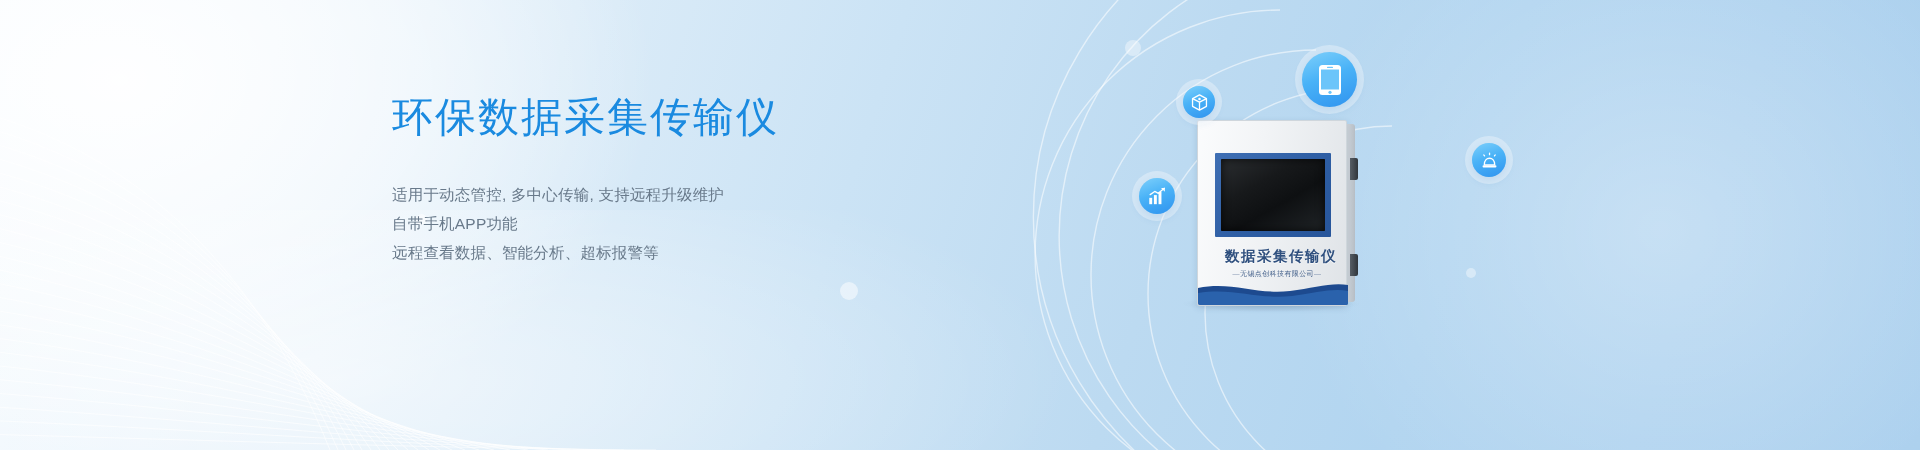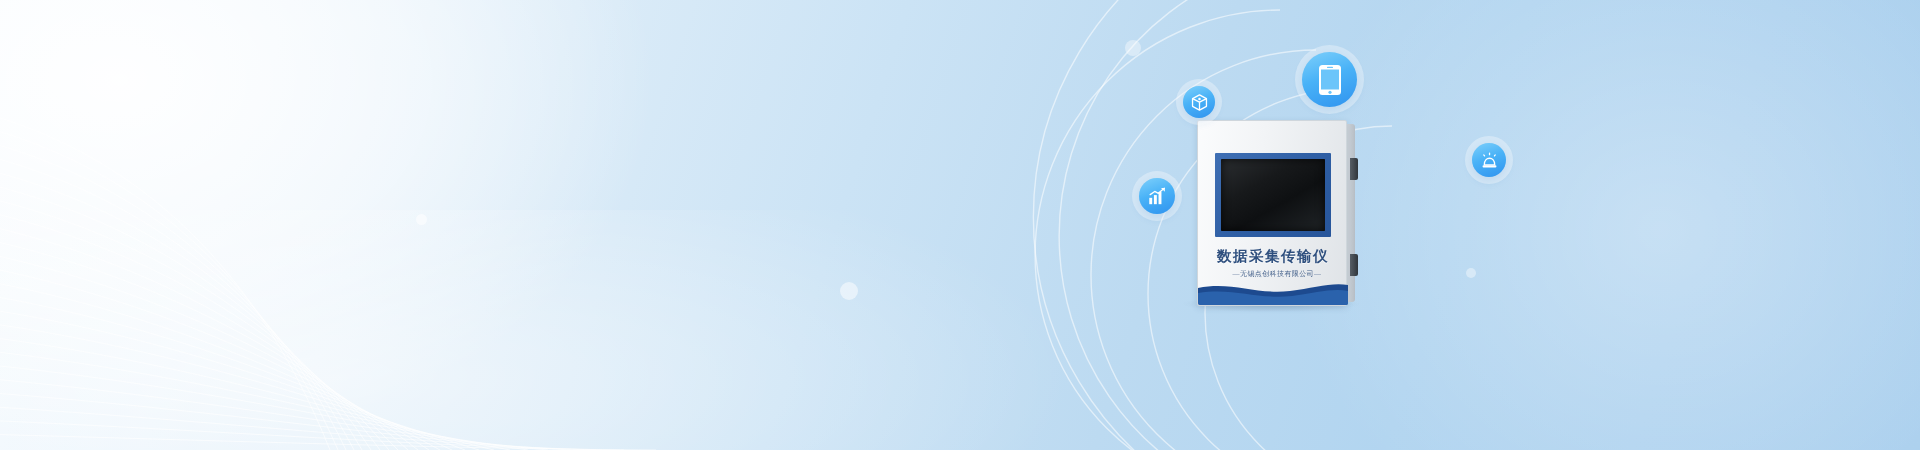--- a/index.html
+++ b/index.html
@@ -147,21 +147,21 @@
     border-radius: 1px;
   }
   .screen {
     width: 100%; height: 100%;
     background: linear-gradient(150deg, #2b2e31 0%, #17191b 35%, #0e1012 60%, #202427 100%);
     border-radius: 1px;
     box-shadow: inset 0 0 10px rgba(0,0,0,0.8);
   }
   .brand-cn {
     position: absolute;
-    left: 0; top: 126px;
+    left: 8px; top: 126px;
     width: 150px;
     text-align: center;
     font-family: "Liberation Serif", "DejaVu Serif", serif;
     font-weight: 700;
     font-size: 14.5px;
     letter-spacing: 1.5px;
     color: #2e4f7e;
     text-shadow: 0 1px 0 rgba(255,255,255,0.7);
   }
   .brand-sub {
@@ -247,20 +247,28 @@
       <path d="M412,540 A130,130 0 0 1 412,166"></path>
       <path d="M224,540 A320,320 0 0 1 224,-26"></path>
     </g>
   </svg>
 
   <div class="bokeh" style="left:1125px; top:40px; width:16px; height:16px;"></div>
   <div class="bokeh" style="left:840px; top:282px; width:18px; height:18px; background:rgba(255,255,255,0.5);"></div>
   <div class="bokeh" style="left:416px; top:214px; width:11px; height:11px; background:rgba(255,255,255,0.55);"></div>
   <div class="bokeh" style="left:1466px; top:268px; width:10px; height:10px;"></div>
 
+  <div class="copy">
+    <h1 class="headline">环保数据采集传输仪</h1>
+    <div class="desc">
+      <span class="desc-line">适用于动态管控, 多中心传输, 支持远程升级维护</span>
+      <span class="desc-line">自带手机APP功能</span>
+      <span class="desc-line">远程查看数据、智能分析、超标报警等</span>
+    </div>
+  </div>
 
   <div class="device-wrap">
     <div class="device-shadow"></div>
     <div class="device-side"></div>
     <div class="latch top"></div>
     <div class="latch bottom"></div>
 
     <div class="device-body">
       <div class="screen-frame">
         <div class="screen"></div>

